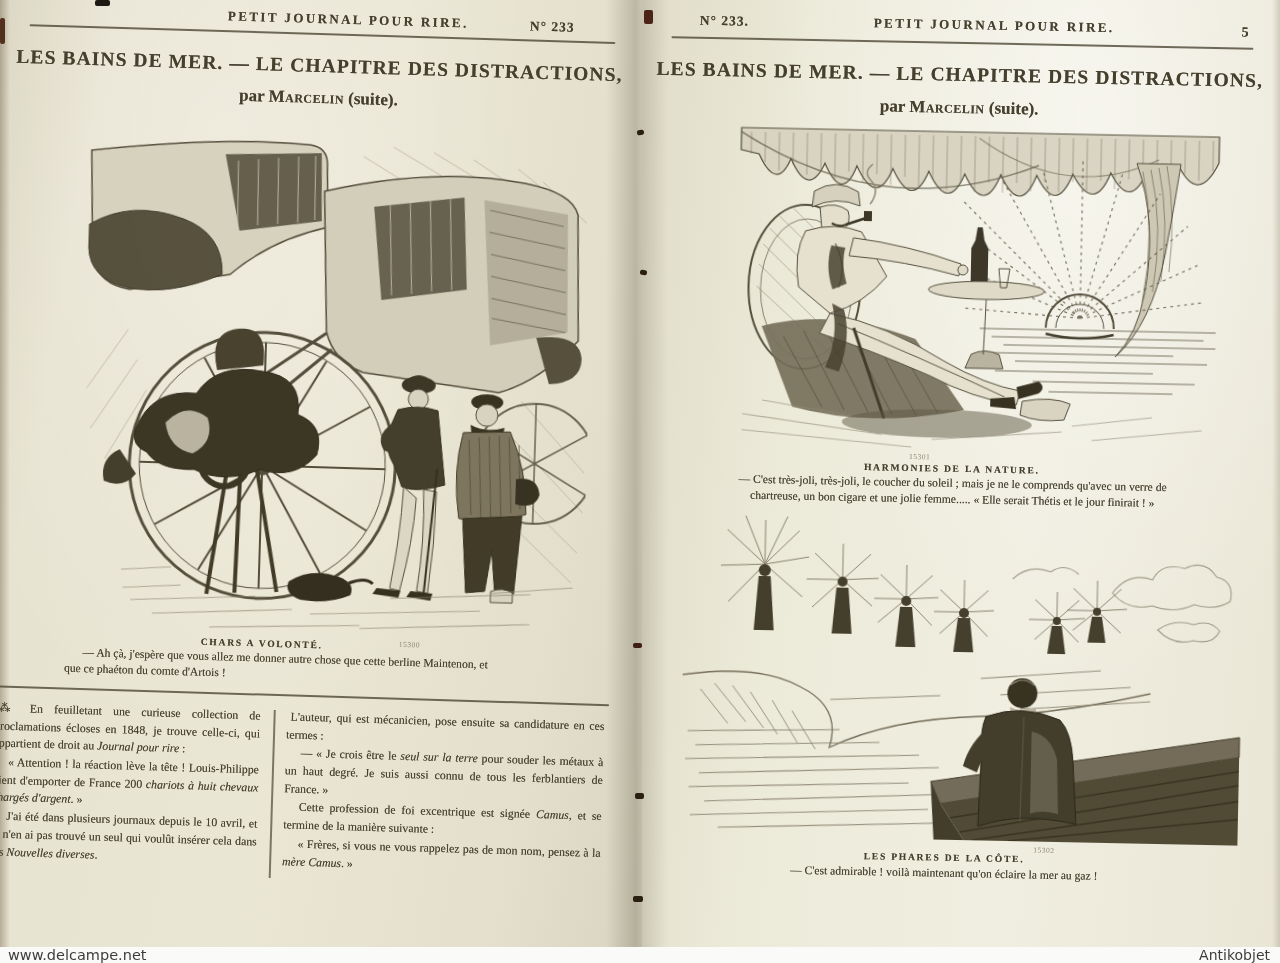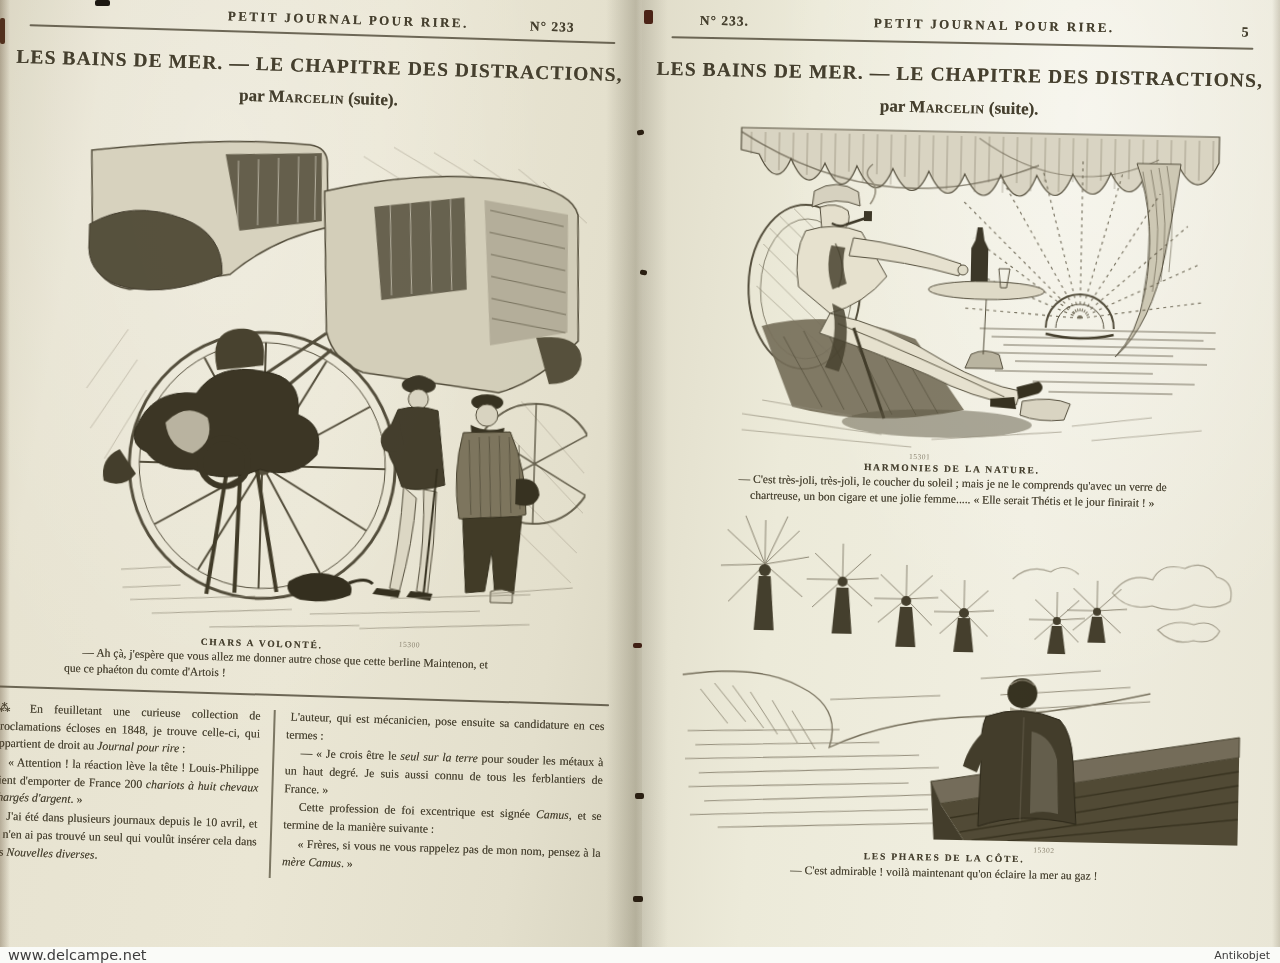--- a/index.html
+++ b/index.html
@@ -327,15 +327,15 @@
   <div class="stitch" style="left:637px;top:130px;width:7px;height:5px;transform:rotate(-12deg);"></div>
   <div class="stitch" style="left:640px;top:270px;width:7px;height:5px;transform:rotate(8deg);"></div>
   <div class="stitch" style="left:633px;top:643px;width:9px;height:5px;background:#3f1f14;"></div>
   <div class="stitch" style="left:635px;top:793px;width:9px;height:6px;"></div>
   <div class="stitch" style="left:633px;top:896px;width:10px;height:6px;"></div>
   <div class="blot" style="left:95px;top:0;width:15px;height:6px;"></div>
   <div class="blot" style="left:0;top:18px;width:5px;height:26px;background:#52301d;"></div>
 
   <div class="strip">
     <div class="wm" style="left:8px;">www.delcampe.net</div>
-    <div class="wm" style="right:10px;font-size:11px;">Antikobjet</div>
+    <div class="wm" style="right:10px;font-size:14px;">Antikobjet</div>
   </div>
 </div>
 
 </body></html>

